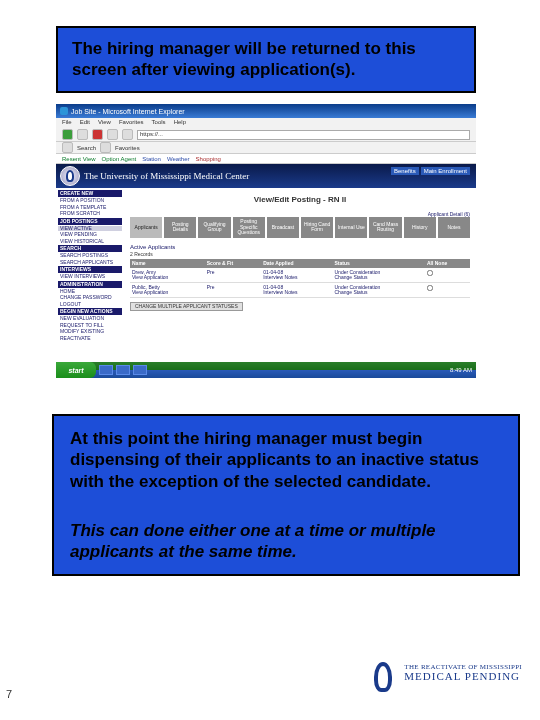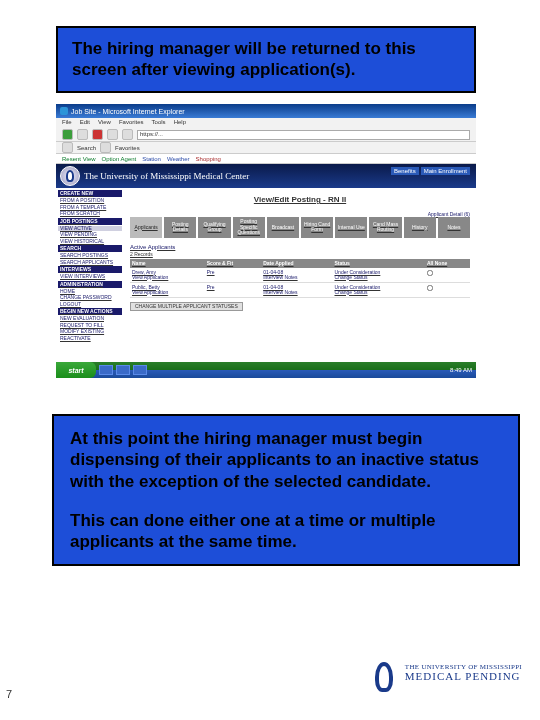--- a/index.html
+++ b/index.html
@@ -15,21 +15,21 @@
     position: absolute;
     border: 2px solid #000;
     background: #1d4ed8;
     padding: 10px 14px;
     font-weight: bold;
     font-size: 17px;
     line-height: 1.25;
   }
   .callout-top { left: 56px; top: 26px; width: 420px; }
   .callout-bottom { left: 52px; top: 414px; width: 468px; padding: 12px 16px; }
-  .callout-bottom .p2 { margin-top: 18px; }
+  .callout-bottom .p2 { margin-top: 28px; font-style: italic; }
   .screenshot {
     position: absolute;
     left: 56px;
     top: 104px;
     width: 420px;
     height: 274px;
     background: #15803d;
     font-size: 7px;
     line-height: 1;
     color: #333;
@@ -126,21 +126,21 @@
   }
   .banner .seal .inner {
     width: 8px; height: 12px;
     border: 2px solid #1a3a8a;
     border-radius: 50% 50% 40% 40%;
     background: #fff;
   }
   .banner .btxt { font-family: 'Times New Roman', serif; font-size: 9px; }
   .banner .bbtns { position: absolute; right: 6px; top: 3px; display: flex; gap: 2px; }
   .banner .bbtn { background: #2a5ab8; color: #fff; font-size: 6px; padding: 1px 3px; }
-  .body-row { display: flex; height: 142px; text-decoration: underline; }
+  .body-row { display: flex; height: 142px; }
   .sidebar { width: 68px; background: #fff; padding: 2px; font-size: 5px; display: flex; flex-direction: column; gap: 1px; }
   .sidebar .hdr { background: #1a1a6a; color: #fff; padding: 1px 2px; font-size: 5px; font-weight: bold; }
   .sidebar .lnk { color: #1a1a6a; padding: 0 2px; line-height: 1.1; }
   .sidebar .sel { background: #d0d0e0; }
   .content { flex: 1; padding: 4px 6px; overflow: hidden; }
   .content .ptitle { text-align: center; font-size: 8px; font-weight: bold; color: #333; padding: 4px 0 8px; }
   .tabs { display: flex; gap: 2px; }
   .tabs .tab { flex: 1; background: #888; color: #fff; font-size: 5px; text-align: center; padding: 2px 1px; line-height: 1.1; min-height: 20px; display: flex; align-items: center; justify-content: center; }
   .tabs .tab.active { background: #bbb; color: #222; }
   .subhead { font-size: 6px; color: #1a1a6a; margin: 6px 0 2px; }
@@ -311,16 +311,16 @@
   <div class="p2">This can done either one at a time or multiple applicants at the same time.</div>
 </div>
 
 <div class="page-num">7</div>
 
 <div class="logo-area">
   <div class="seal">
       <div class="o"></div>
     </div>
   <div class="ltxt">
-    <div class="l1">THE UNIVERSITY OF MISSISSIPPI</div>
+    <div class="l1">THE REACTIVATE OF MISSISSIPPI</div>
     <div class="l2">MEDICAL PENDING</div>
   </div>
 </div>
 
 </body></html>

